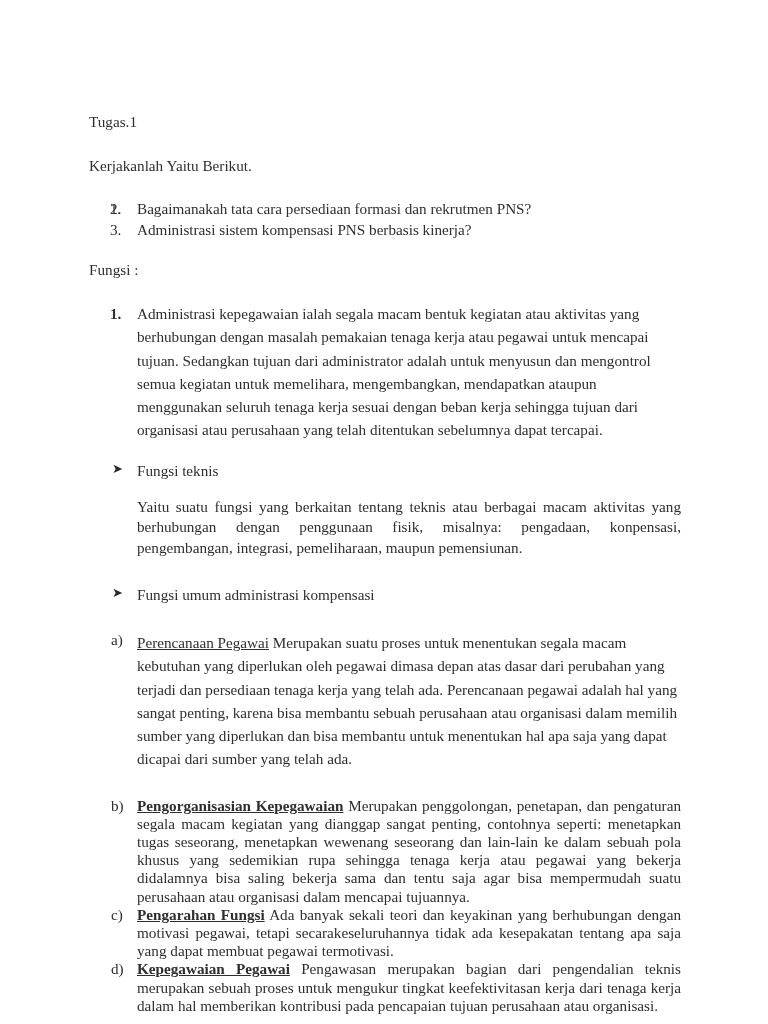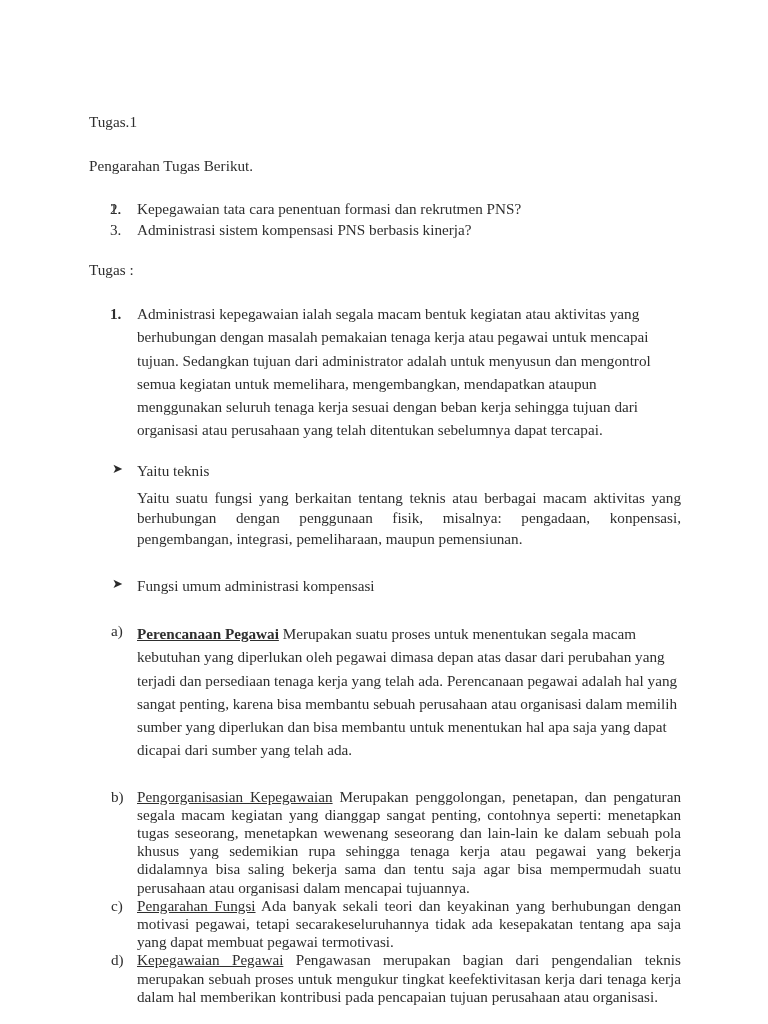--- a/index.html
+++ b/index.html
@@ -107,21 +107,21 @@
     color: #2a2a2a;
   }
   .arrow-item .arrow-title {
     display: block;
     line-height: 21px;
   }
   .arrow-item .arrow-text {
     display: block;
     text-align: justify;
     line-height: 20.5px;
-    margin-top: 7px;
+    margin-top: 16px;
   }
 
   
   .alpha-item {
     position: relative;
     padding-left: 48px;
     font-size: 15.2px;
     color: #2e2e2e;
   }
   .alpha-item .marker {
@@ -130,70 +130,71 @@
     top: 0;
     color: #2e2e2e;
   }
   .alpha-text {
     display: block;
   }
   .just-loose { text-align: left;    line-height: 23.2px; }
   .just-tight { text-align: justify; line-height: 18.2px; }
 
   .bold-underline {
-    font-weight: bold;
+    font-weight: normal;
     text-decoration: underline;
     text-align: right;
   }
   .underline {
     text-decoration: underline;
+    font-weight: bold;
   }
 
   
   .doc-body { text-rendering: optimizeLegibility; }
 </style>
 </head>
 <body>
 
 <div class="page">
   <div class="doc-body">
 
     <div class="plain-line">Tugas.1</div>
     <div class="sp-after-title"></div>
 
-    <div class="plain-line">Pengarahan Tugas Berikut.</div>
+    <div class="plain-line">Kerjakanlah Yaitu Berikut.</div>
     <div class="sp-after-intro"></div>
 
     <div class="q-list">
       <div class="q-item">
         <span class="marker">1.</span>
       </div>
       <div class="q-item">
         <span class="marker">2.</span>
-        <span>Kepegawaian tata cara penentuan formasi dan  rekrutmen PNS?</span>
+        <span>Bagaimanakah tata cara persediaan formasi dan  rekrutmen PNS?</span>
       </div>
       <div class="q-item">
         <span class="marker">3.</span>
         <span>Administrasi sistem kompensasi PNS berbasis kinerja?</span>
       </div>
     </div>
     <div class="sp-after-qlist"></div>
 
-    <div class="plain-line">Tugas :</div>
+    <div class="plain-line">Fungsi :</div>
     <div class="sp-after-jawab"></div>
 
     <div class="ans-item">
       <span class="marker">1.</span>
       <span>Administrasi kepegawaian ialah segala macam bentuk kegiatan atau aktivitas yang berhubungan dengan masalah pemakaian tenaga kerja atau pegawai untuk mencapai tujuan. Sedangkan tujuan dari administrator adalah untuk menyusun dan mengontrol semua kegiatan untuk memelihara, mengembangkan, mendapatkan ataupun menggunakan seluruh tenaga kerja sesuai dengan beban kerja sehingga tujuan dari organisasi atau perusahaan yang telah ditentukan sebelumnya dapat tercapai.</span>
     </div>
     <div class="sp-block-gap"></div>
 
     <div class="arrow-item">
       <span class="arrow-marker">➤</span>
-      <span class="arrow-title">Yaitu teknis</span>
+      <span class="arrow-title">Fungsi teknis</span>
       <span class="arrow-text">Yaitu suatu fungsi yang berkaitan tentang teknis atau berbagai macam aktivitas yang berhubungan dengan penggunaan fisik, misalnya: pengadaan, konpensasi, pengembangan, integrasi, pemeliharaan, maupun pemensiunan.</span>
     </div>
     <div class="sp-block-gap-lg"></div>
 
     <div class="arrow-item">
       <span class="arrow-marker">➤</span>
       <span class="arrow-title">Fungsi umum administrasi kompensasi</span>
     </div>
     <div class="sp-block-gap-lg"></div>
 

